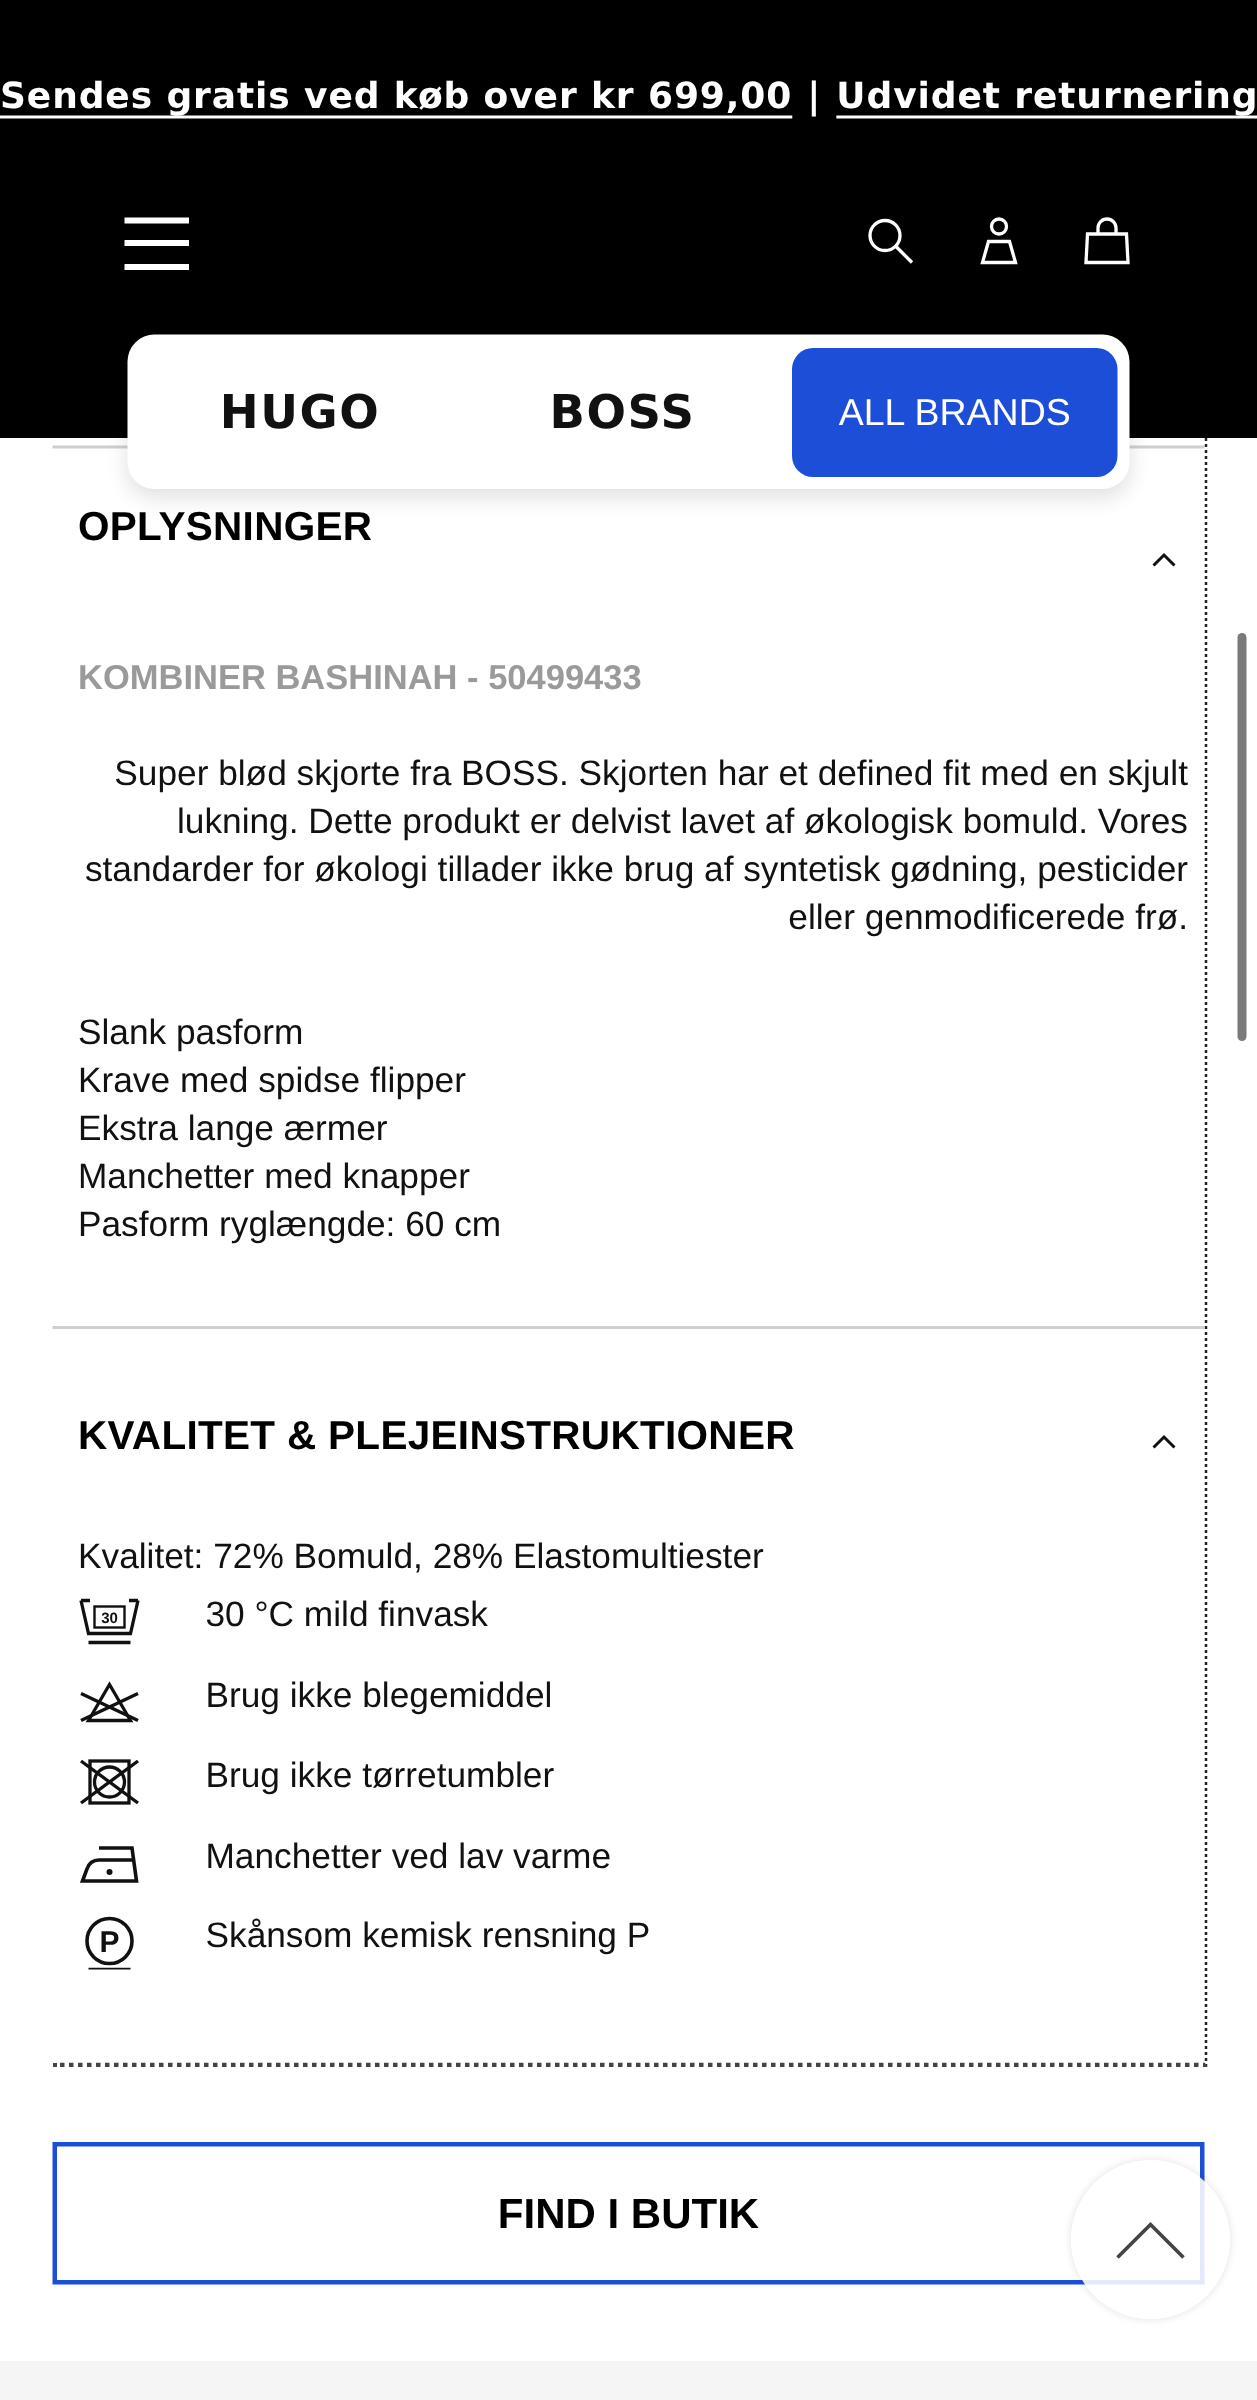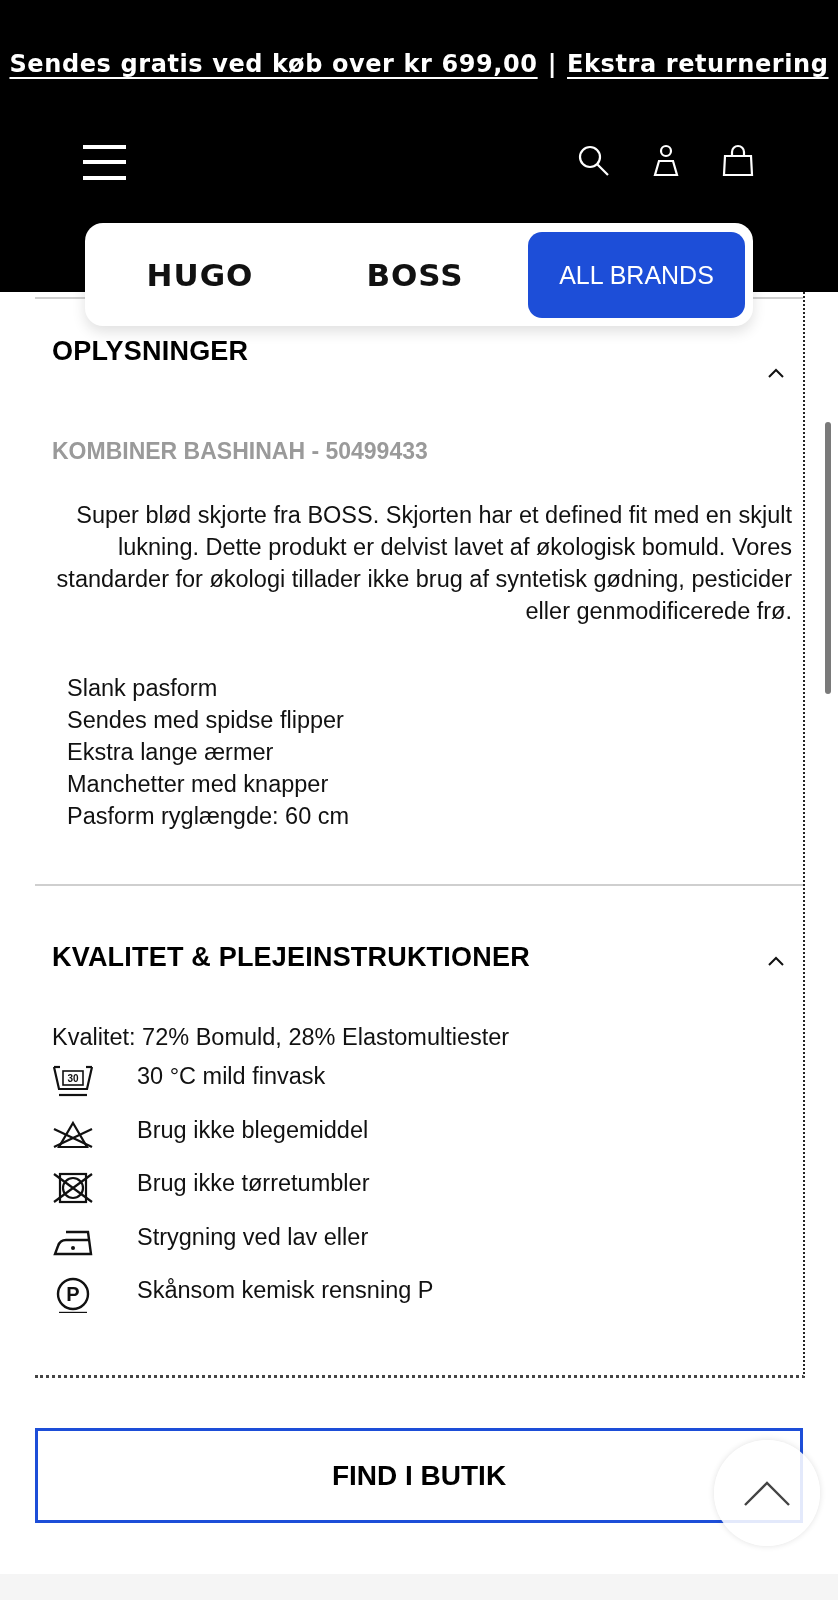--- a/index.html
+++ b/index.html
@@ -35,21 +35,21 @@
   .content { position: absolute; left: 35px; top: 292px; width: 770px; height: 1086px;
              border-right: 2px dotted #222; border-bottom: 3px dotted #444; }
   .top-rule { position: absolute; left: 0; top: 5px; width: 768px; height: 2px; background: #cfcfcf; }
 
   .section-title { position: absolute; left: 17px; font-weight: bold; font-size: 27px; letter-spacing: 0.2px; color: #000; }
   .chevron-up { position: absolute; right: 16px; width: 22px; height: 22px; cursor: pointer; }
   .chevron-up svg { width: 22px; height: 22px; }
 
   .subtitle { position: absolute; left: 17px; top: 146px; font-weight: bold; font-size: 23px; color: #9a9a9a; }
   .desc { position: absolute; left: 17px; top: 207px; width: 740px; font-size: 23.5px; line-height: 32px; color: #111; text-align: right; }
-  .features { position: absolute; left: 32px; top: 380px; font-size: 23.5px; line-height: 32px; color: #111; list-style: none; }
+  .features { position: absolute; left: 17px; top: 380px; font-size: 23.5px; line-height: 32px; color: #111; list-style: none; }
 
   .mid-rule { position: absolute; left: 0; top: 592px; width: 768px; height: 2px; background: #cfcfcf; }
 
   .quality { position: absolute; left: 17px; top: 732px; font-size: 23.5px; color: #111; }
   .care { position: absolute; left: 17px; top: 771px; list-style: none; }
   .care li { position: relative; height: 53.5px; display: flex; font-size: 23.5px; color: #111; }
   .care .cicon { width: 42px; height: 36px; margin-right: 43px; display: inline-flex; align-items: center; justify-content: center; }
   .care .cicon svg { width: 42px; height: 36px; }
 
   
@@ -64,21 +64,21 @@
 
   .bottom-band { position: absolute; left: 0; top: 1574px; width: 838px; height: 26px; background: #f5f5f5; }
 
   .scrollbar { position: absolute; left: 825px; top: 422px; width: 6px; height: 272px; background: #7a7a7a; border-radius: 3px; cursor: pointer; }
 </style>
 </head>
 <body>
 
 <div class="header">
   <div class="promo">
-    <a>Sendes gratis ved køb over kr 699,00</a><span class="sep">|</span><a>Ekstra returnering</a>
+    <a>Sendes gratis ved køb over kr 699,00</a><span class="sep">|</span><a>Udvidet returnering</a>
   </div>
 
   <div class="menu-btn">
     <span></span>
     <span></span>
     <span></span>
   </div>
 
   <div class="hicon" style="left:576px;">
     <svg viewBox="0 0 36 36" fill="none" stroke="#fff" stroke-width="2.2">
@@ -113,21 +113,21 @@
   <div class="chevron-up" style="top:70px;">
     <svg viewBox="0 0 22 22" fill="none" stroke="#111" stroke-width="2">
         <polyline points="4,15 11,8 18,15"></polyline>
       </svg>
   </div>
 
   <div class="subtitle">KOMBINER BASHINAH - 50499433</div>
   <p class="desc">Super blød skjorte fra BOSS. Skjorten har et defined fit med en skjult lukning. Dette produkt er delvist lavet af økologisk bomuld. Vores standarder for økologi tillader ikke brug af syntetisk gødning, pesticider eller genmodificerede frø.</p>
   <ul class="features">
     <li>Slank pasform</li>
-    <li>Sendes med spidse flipper</li>
+    <li>Krave med spidse flipper</li>
     <li>Ekstra lange ærmer</li>
     <li>Manchetter med knapper</li>
     <li>Pasform ryglængde: 60 cm</li>
   </ul>
 
   <div class="mid-rule"></div>
 
   <div class="section-title" style="top:650px;">KVALITET &amp; PLEJEINSTRUKTIONER</div>
   <div class="chevron-up" style="top:658px;">
     <svg viewBox="0 0 22 22" fill="none" stroke="#111" stroke-width="2">
@@ -172,21 +172,21 @@
       </span>
       <span>Brug ikke tørretumbler</span>
     </li>
     <li>
       <span class="cicon">
         <svg viewBox="0 0 42 36" fill="none" stroke="#111" stroke-width="2.4">
           <path d="M14 8 H36 L39 30 H3 L6 22 Q8 16 14 16 H37"></path>
           <circle cx="21" cy="24" r="2" fill="#111" stroke="none"></circle>
         </svg>
       </span>
-      <span>Strygning ved lav eller</span>
+      <span>Manchetter ved lav varme</span>
     </li>
     <li>
       <span class="cicon">
         <svg viewBox="0 0 42 36" fill="none" stroke="#111" stroke-width="2.4">
           <circle cx="21" cy="17" r="15"></circle>
           <text x="21" y="24" text-anchor="middle" font-size="20" font-weight="bold" fill="#111" stroke="none" font-family="Liberation Sans, sans-serif">P</text>
           <line x1="7" y1="36" x2="35" y2="36"></line>
         </svg>
       </span>
       <span>Skånsom kemisk rensning P</span>

